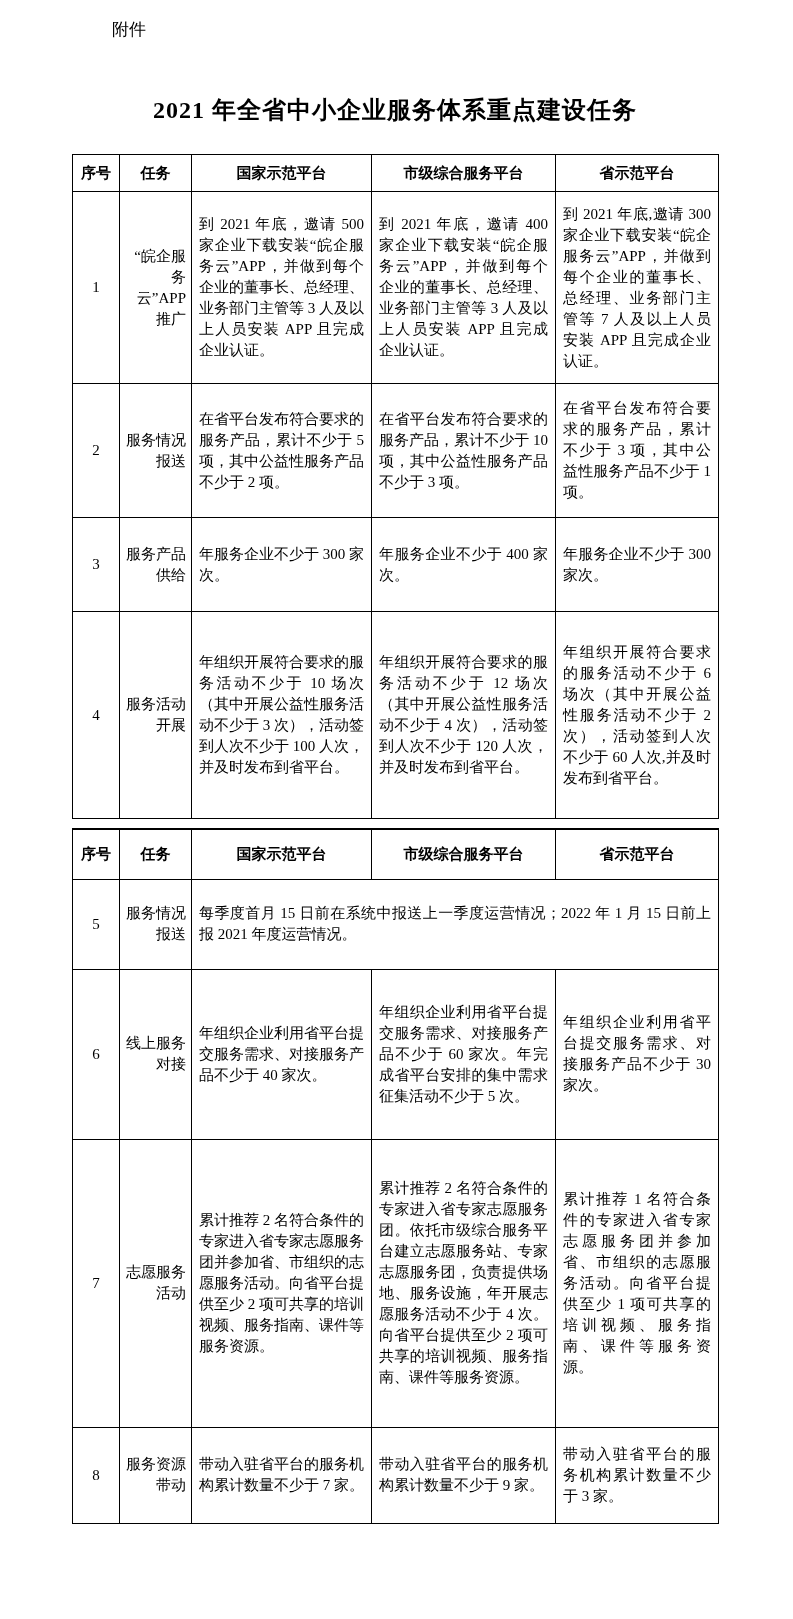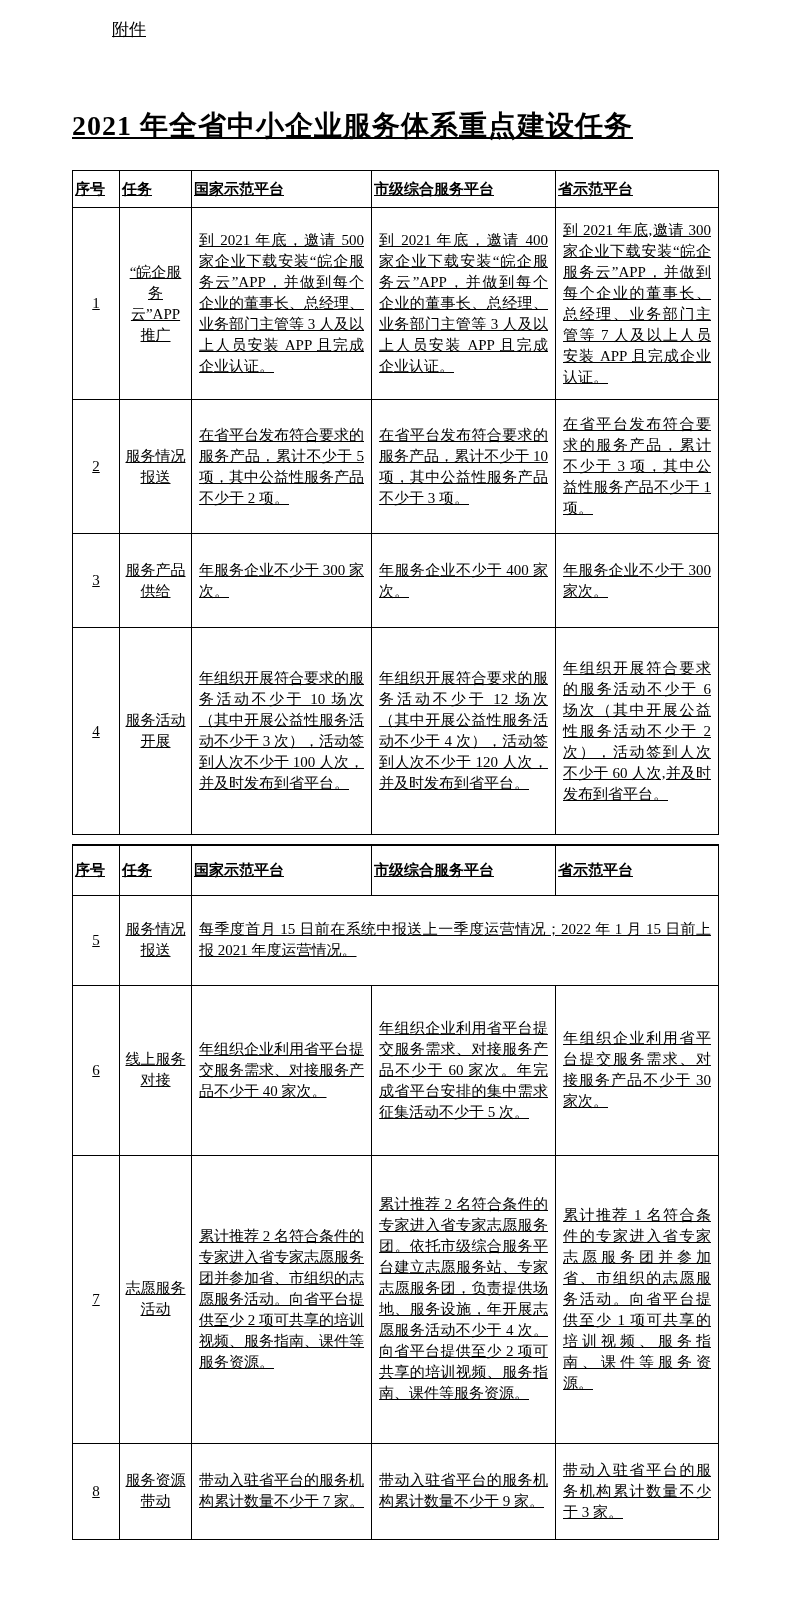--- a/index.html
+++ b/index.html
@@ -5,33 +5,32 @@
   html, body { margin: 0; padding: 0; background: #ffffff; }
   .page {
     width: 793px;
     height: 1619px;
     box-sizing: border-box;
     padding: 18px 12px 0 72px;
     background: #ffffff;
     color: #000000;
     font-family: "Liberation Serif", "DejaVu Serif", serif;
     overflow: hidden;
-    text-decoration: underline;
   }
   .content { width: 646px; }
   .attachment {
     margin-left: 40px;
     font-size: 17px;
     line-height: 24px;
     font-family: "Liberation Sans", "DejaVu Sans", sans-serif;
   }
   .title {
-    margin: 60px 0 0 0;
-    text-align: left;
-    font-size: 28px;
+    margin: 44px 0 0 0;
+    text-align: center;
+    font-size: 24px;
     font-weight: bold;
     line-height: 48px;
     letter-spacing: 1px;
     font-family: "Liberation Serif", "DejaVu Serif", serif;
   }
   table.task-table {
     border-collapse: collapse;
     table-layout: fixed;
     width: 646px;
     margin-top: 20px;
@@ -41,26 +40,26 @@
   .task-table th, .task-table td {
     border: 1px solid #000000;
     vertical-align: middle;
     overflow: hidden;
     box-sizing: border-box;
   }
   .task-table th {
     font-family: "Liberation Sans", "DejaVu Sans", sans-serif;
     font-weight: bold;
     font-size: 15px;
-    text-align: left;
+    text-align: center;
     padding: 2px;
   }
   .table-2 thead th { border-top: 2px solid #000000; }
   td.c-no { text-align: center; font-size: 15px; padding: 2px; }
-  td.c-task { text-align: center; line-height: 21px; padding: 2px 5px; }
+  td.c-task { text-align: right; line-height: 21px; padding: 2px 5px; }
   td.c-body { text-align: justify; line-height: 21px; padding: 4px 7px; }
   tr.hr-head1 { height: 37px; }
   tr.hr-1 { height: 192px; }
   tr.hr-2 { height: 134px; }
   tr.hr-3 { height: 94px; }
   tr.hr-4 { height: 207px; }
   tr.hr-head2 { height: 50px; }
   tr.hr-5 { height: 90px; }
   tr.hr-6 { height: 170px; }
   tr.hr-7 { height: 288px; }

